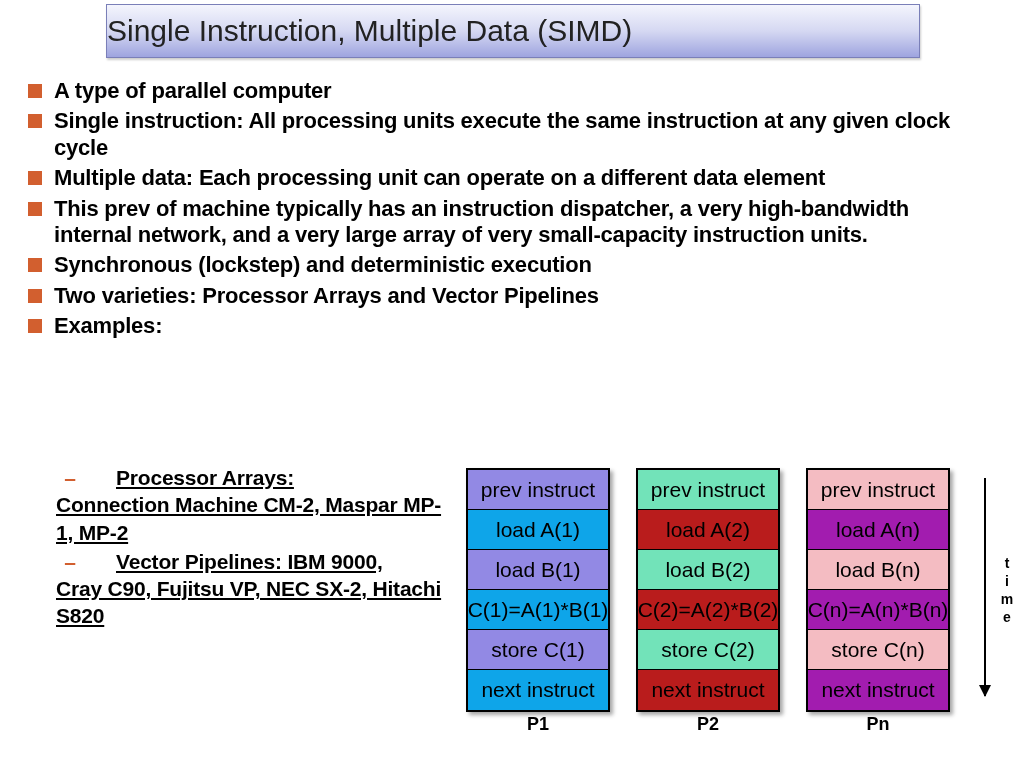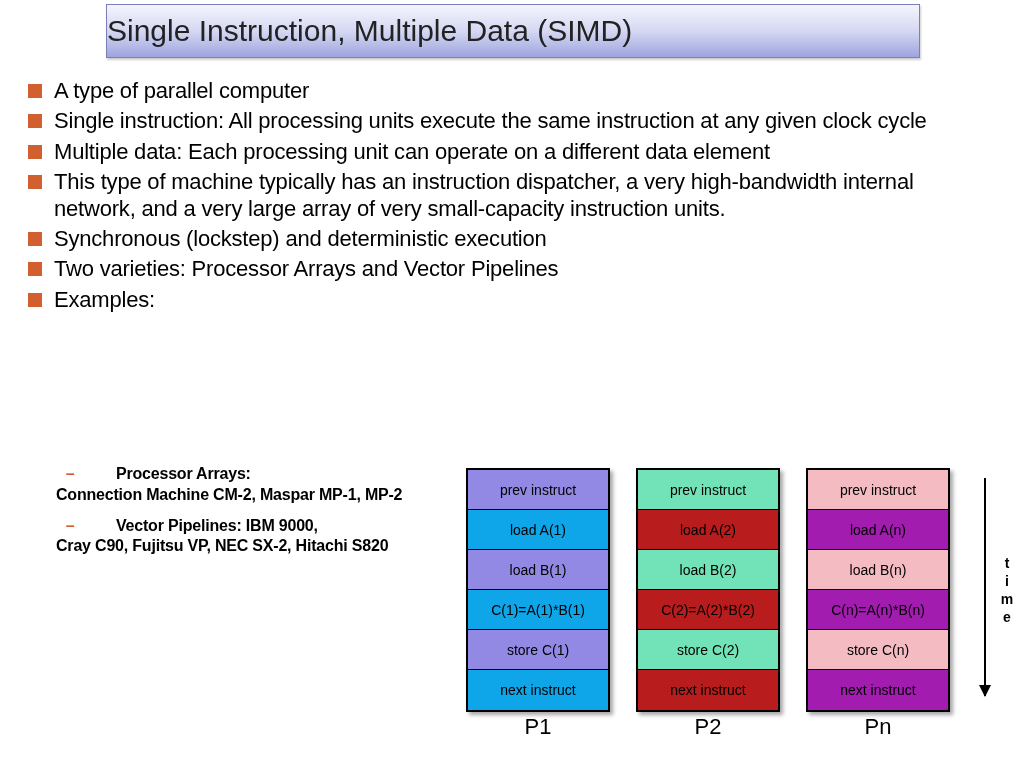--- a/index.html
+++ b/index.html
@@ -32,21 +32,21 @@
   .bullets {
     position: absolute;
     top: 78px;
     left: 26px;
     width: 960px;
   }
   .bullets li {
     list-style: none;
     position: relative;
     padding-left: 28px;
-    font-weight: 400;
+    font-weight: 700;
     font-size: 22px;
     line-height: 1.2;
     color: #000;
     margin-bottom: 4px;
     letter-spacing: -0.2px;
   }
   .bullets li::before {
     content: '';
     position: absolute;
     left: 2px;
@@ -54,24 +54,25 @@
     width: 14px;
     height: 14px;
     background: #d25f2f;
   }
   .examples-sub {
     position: absolute;
     top: 464px;
     left: 56px;
     width: 400px;
     font-weight: 900;
-    font-size: 16px;
+    font-size: 21px;
     line-height: 1.3;
     color: #000;
     letter-spacing: -0.2px;
+    text-decoration: underline;
   }
   .dash {
     color: #d25f2f;
     font-weight: 700;
     display: inline-block;
     width: 28px;
     text-align: center;
   }
   .sub-indent { padding-left: 32px; display: inline; }
   .sub-cont { padding-left: 0; display: block; }
@@ -92,28 +93,28 @@
     border: 2px solid #000;
     box-shadow: 3px 3px 4px rgba(0,0,0,0.35);
     width: 144px;
   }
   .pcol .cell {
     height: 40px;
     border-bottom: 1.5px solid #000;
     display: flex;
     align-items: center;
     justify-content: center;
-    font-size: 14px;
+    font-size: 21px;
     font-family: Arial, sans-serif;
     color: #000;
   }
   .pcol .cell:last-child { border-bottom: none; }
   .pcol .plabel {
-    font-size: 22px;
-    font-weight: 400;
+    font-size: 18px;
+    font-weight: 700;
     margin-top: 2px;
     color: #000;
   }
   .c-purple .cell { background: #0ea5e9; }
   .c-purple .cell:nth-child(odd) { background: #9289e4; }
   .c-green .cell { background: #b91c1c; }
   .c-green .cell:nth-child(odd) { background: #72e3b9; }
   .c-pink .cell { background: #a21caf; }
   .c-pink .cell:nth-child(odd) { background: #f4bcc2; }
 
@@ -151,32 +152,32 @@
 <body>
 
 <div class="title-bar">
   <span>Single Instruction, Multiple Data (SIMD)</span>
 </div>
 
 <ul class="bullets">
   <li>A type of parallel computer</li>
   <li>Single instruction: All processing units execute the same instruction at any given clock cycle</li>
   <li>Multiple data: Each processing unit can operate on a different data element</li>
-  <li>This type of machine typically has an instruction dispatcher, a very high-bandwidth internal network, and a very large array of very small-capacity instruction units.</li>
+  <li>This prev of machine typically has an instruction dispatcher, a very high-bandwidth internal network, and a very large array of very small-capacity instruction units.</li>
   <li>Synchronous (lockstep) and deterministic execution</li>
   <li>Two varieties: Processor Arrays and Vector Pipelines</li>
   <li>Examples:</li>
 </ul>
 
 <div class="examples-sub">
   <div>
     <span class="dash">–</span><span class="sub-indent">Processor Arrays:</span>
     <span class="sub-cont">Connection Machine CM-2, Maspar MP-1, MP-2</span>
   </div>
-  <div style="margin-top:10px;">
+  <div style="margin-top:2px;">
     <span class="dash">–</span><span class="sub-indent">Vector Pipelines: IBM 9000,</span>
     <span class="sub-cont">Cray C90, Fujitsu VP, NEC SX-2, Hitachi S820</span>
   </div>
 </div>
 
 <div class="diagram">
   <div class="pcol">
     <div class="stack c-purple">
       <div class="cell">prev instruct</div>
       <div class="cell">load A(1)</div>

